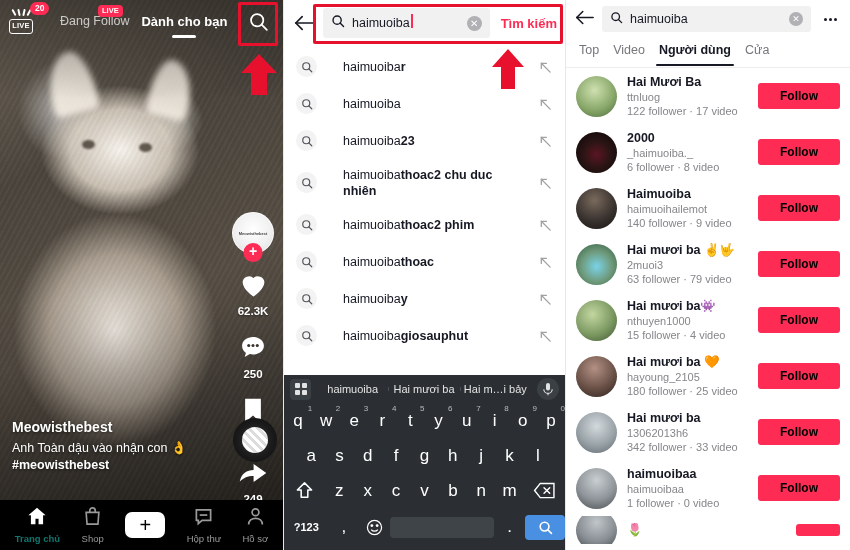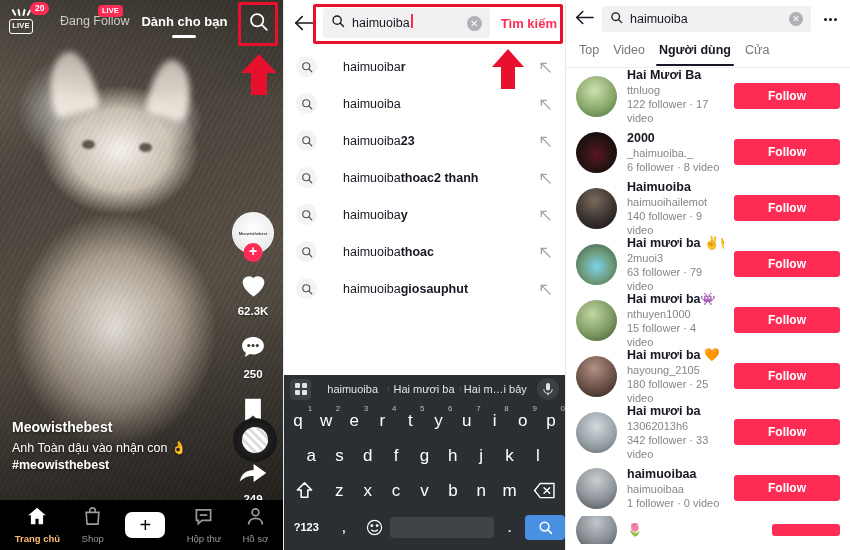--- a/index.html
+++ b/index.html
@@ -115,21 +115,21 @@
   }
   .fc-user{ font-size:14px; font-weight:bold; text-shadow:0 1px 3px rgba(0,0,0,.55); margin-bottom:5px;}
   .fc-desc{ font-size:12.5px; text-shadow:0 1px 3px rgba(0,0,0,.55); line-height:16px;}
   .fc-tag{ font-size:12.5px; font-weight:bold; text-shadow:0 1px 3px rgba(0,0,0,.55); margin-top:2px;}
 
   .feed-nav{
     position:absolute; left:0; right:0; bottom:0; height:50px; background:#000;
     display:flex; align-items:center; justify-content:space-around; padding:0 4px;
   }
   .nav-item{ display:flex;flex-direction:column;align-items:center;gap:3px;color:#9a9a9a;}
-  .nav-item.active{ color:#fdba74; }
+  .nav-item.active{ color:#0f766e; }
   .nav-item .nlbl{ font-size:9.5px; }
   .nav-item.active .nlbl{ font-weight:bold;}
   .nav-plus{
     width:40px;height:26px;border-radius:7px;background:#fff;position:relative;
     display:flex;align-items:center;justify-content:center;font-size:20px;color:#000;font-weight:300;line-height:20px;
   }
   .nav-plus::before,.nav-plus::after{
     content:""; position:absolute; top:0; width:10px;height:26px;border-radius:7px; z-index:-1;
   }
   .nav-plus::before{ left:-4px; background:#25f4ee;}
@@ -231,22 +231,22 @@
     content:""; position:absolute; left:4px; right:4px; bottom:1px; height:2.5px; background:#161823; border-radius:2px;
   }
 
   .user-row{ display:flex; align-items:center; gap:10px; padding:7px 10px; height:56px;}
   .uavatar{ width:41px;height:41px;border-radius:50%; flex:0 0 auto; overflow:hidden;}
   .uinfo{ flex:1; min-width:0;}
   .uname{ font-size:12.5px; font-weight:bold; color:#161823; line-height:15px; white-space:nowrap; overflow:hidden;}
   .uhandle{ font-size:11px; color:#86868b; line-height:14px;}
   .ustats{ font-size:11px; color:#86868b; line-height:14px;}
   .follow-btn{
-    background:#fe2c55; color:#ffffff; font-size:12px; font-weight:bold;
-    border:none; border-radius:3px; padding:6px 34px; flex:0 0 auto;
+    background:#fe2c55; color:#000000; font-size:12px; font-weight:bold;
+    border:none; border-radius:3px; padding:6px 22px; flex:0 0 auto;
   }
   .partial{ height:28px; overflow:hidden;}
 </style>
 </head>
 <body>
 
 <div class="stage">
 
   <div class="panel-feed">
     <div class="feed-photo"></div>
@@ -448,58 +448,73 @@
             </svg>
         </span>
         <span class="sug-txt"><span>haimuoiba</span><b>23</b></span>
         <span class="sug-arrow">
           <svg width="13" height="13" viewBox="0 0 14 14" fill="none" stroke="#55555c" stroke-width="1.4" stroke-linecap="round">
               <line x1="12" y1="12" x2="2.5" y2="2.5"></line>
               <polyline points="2.5,8 2.5,2.5 8,2.5"></polyline>
             </svg>
         </span>
       </div>
-      <div class="sug-row">
+      <div class="sug-row" style="min-height:47px;">
         <span class="sug-ic">
           <svg width="12" height="12" viewBox="0 0 24 24" fill="none" stroke="#55555c" stroke-width="2.4">
               <circle cx="10.5" cy="10.5" r="7"></circle>
               <line x1="15.6" y1="15.6" x2="21.5" y2="21.5" stroke-linecap="round"></line>
             </svg>
         </span>
-        <span class="sug-txt"><span>haimuoiba</span><b>thoac2 thanh</b></span>
+        <span class="sug-txt" style="max-width:170px;"><span>haimuoiba</span><b>thoac2 chu duc nhiên</b></span>
         <span class="sug-arrow">
           <svg width="13" height="13" viewBox="0 0 14 14" fill="none" stroke="#55555c" stroke-width="1.4" stroke-linecap="round">
               <line x1="12" y1="12" x2="2.5" y2="2.5"></line>
               <polyline points="2.5,8 2.5,2.5 8,2.5"></polyline>
             </svg>
         </span>
       </div>
       <div class="sug-row">
         <span class="sug-ic">
           <svg width="12" height="12" viewBox="0 0 24 24" fill="none" stroke="#55555c" stroke-width="2.4">
               <circle cx="10.5" cy="10.5" r="7"></circle>
               <line x1="15.6" y1="15.6" x2="21.5" y2="21.5" stroke-linecap="round"></line>
             </svg>
         </span>
-        <span class="sug-txt"><span>haimuoiba</span><b>y</b></span>
+        <span class="sug-txt"><span>haimuoiba</span><b>thoac2 phim</b></span>
         <span class="sug-arrow">
           <svg width="13" height="13" viewBox="0 0 14 14" fill="none" stroke="#55555c" stroke-width="1.4" stroke-linecap="round">
               <line x1="12" y1="12" x2="2.5" y2="2.5"></line>
               <polyline points="2.5,8 2.5,2.5 8,2.5"></polyline>
             </svg>
         </span>
       </div>
       <div class="sug-row">
         <span class="sug-ic">
           <svg width="12" height="12" viewBox="0 0 24 24" fill="none" stroke="#55555c" stroke-width="2.4">
               <circle cx="10.5" cy="10.5" r="7"></circle>
               <line x1="15.6" y1="15.6" x2="21.5" y2="21.5" stroke-linecap="round"></line>
             </svg>
         </span>
         <span class="sug-txt"><span>haimuoiba</span><b>thoac</b></span>
+        <span class="sug-arrow">
+          <svg width="13" height="13" viewBox="0 0 14 14" fill="none" stroke="#55555c" stroke-width="1.4" stroke-linecap="round">
+              <line x1="12" y1="12" x2="2.5" y2="2.5"></line>
+              <polyline points="2.5,8 2.5,2.5 8,2.5"></polyline>
+            </svg>
+        </span>
+      </div>
+      <div class="sug-row">
+        <span class="sug-ic">
+          <svg width="12" height="12" viewBox="0 0 24 24" fill="none" stroke="#55555c" stroke-width="2.4">
+              <circle cx="10.5" cy="10.5" r="7"></circle>
+              <line x1="15.6" y1="15.6" x2="21.5" y2="21.5" stroke-linecap="round"></line>
+            </svg>
+        </span>
+        <span class="sug-txt"><span>haimuoiba</span><b>y</b></span>
         <span class="sug-arrow">
           <svg width="13" height="13" viewBox="0 0 14 14" fill="none" stroke="#55555c" stroke-width="1.4" stroke-linecap="round">
               <line x1="12" y1="12" x2="2.5" y2="2.5"></line>
               <polyline points="2.5,8 2.5,2.5 8,2.5"></polyline>
             </svg>
         </span>
       </div>
       <div class="sug-row">
         <span class="sug-ic">
           <svg width="12" height="12" viewBox="0 0 24 24" fill="none" stroke="#55555c" stroke-width="2.4">

